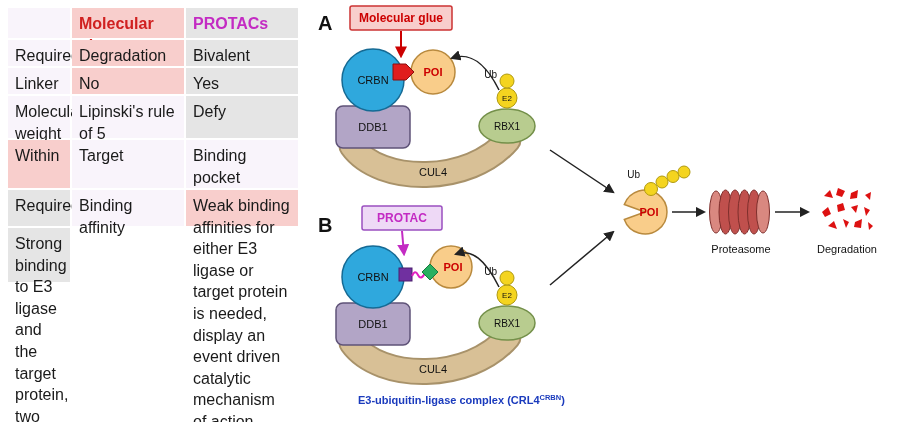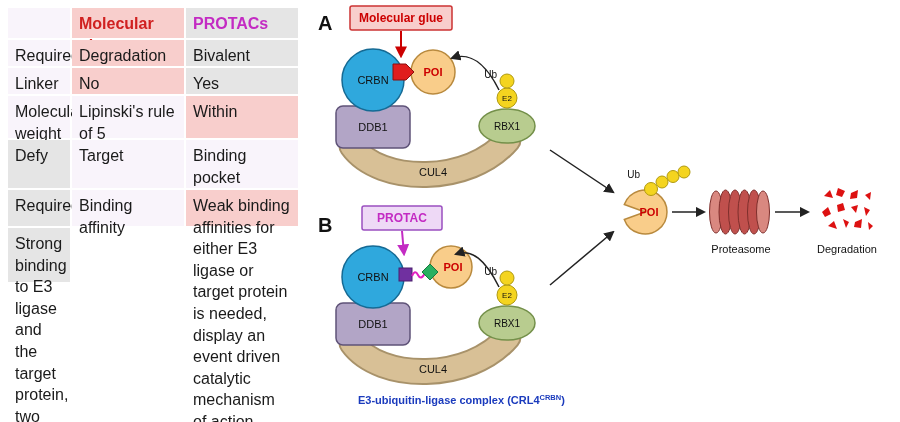--- a/index.html
+++ b/index.html
@@ -50,22 +50,22 @@
     <div class="cell glu">Degradation</div>
     <div class="cell pro">Bivalent</div>
 
     <div class="cell lab">Linker</div>
     <div class="cell glu">No</div>
     <div class="cell pro">Yes</div>
 
     <div class="cell lab">Molecular weight</div>
 
     <div class="cell lab">Lipinski's rule of 5</div>
+    <div class="cell pro">Defy</div>
     <div class="cell glu">Within</div>
-    <div class="cell pro">Defy</div>
 
     <div class="cell lab">Target</div>
 
     <div class="cell lab">Binding pocket</div>
     <div class="cell pro">Required</div>
 
     <div class="cell lab">Binding affinity</div>
     <div class="cell glu">Weak binding affinities for either E3 ligase or target protein is needed, display an event driven catalytic mechanism of action.</div>
     <div class="cell pro">Strong binding to E3 ligase and the target protein, two ligands are connected by a linker.</div>
   </div>

